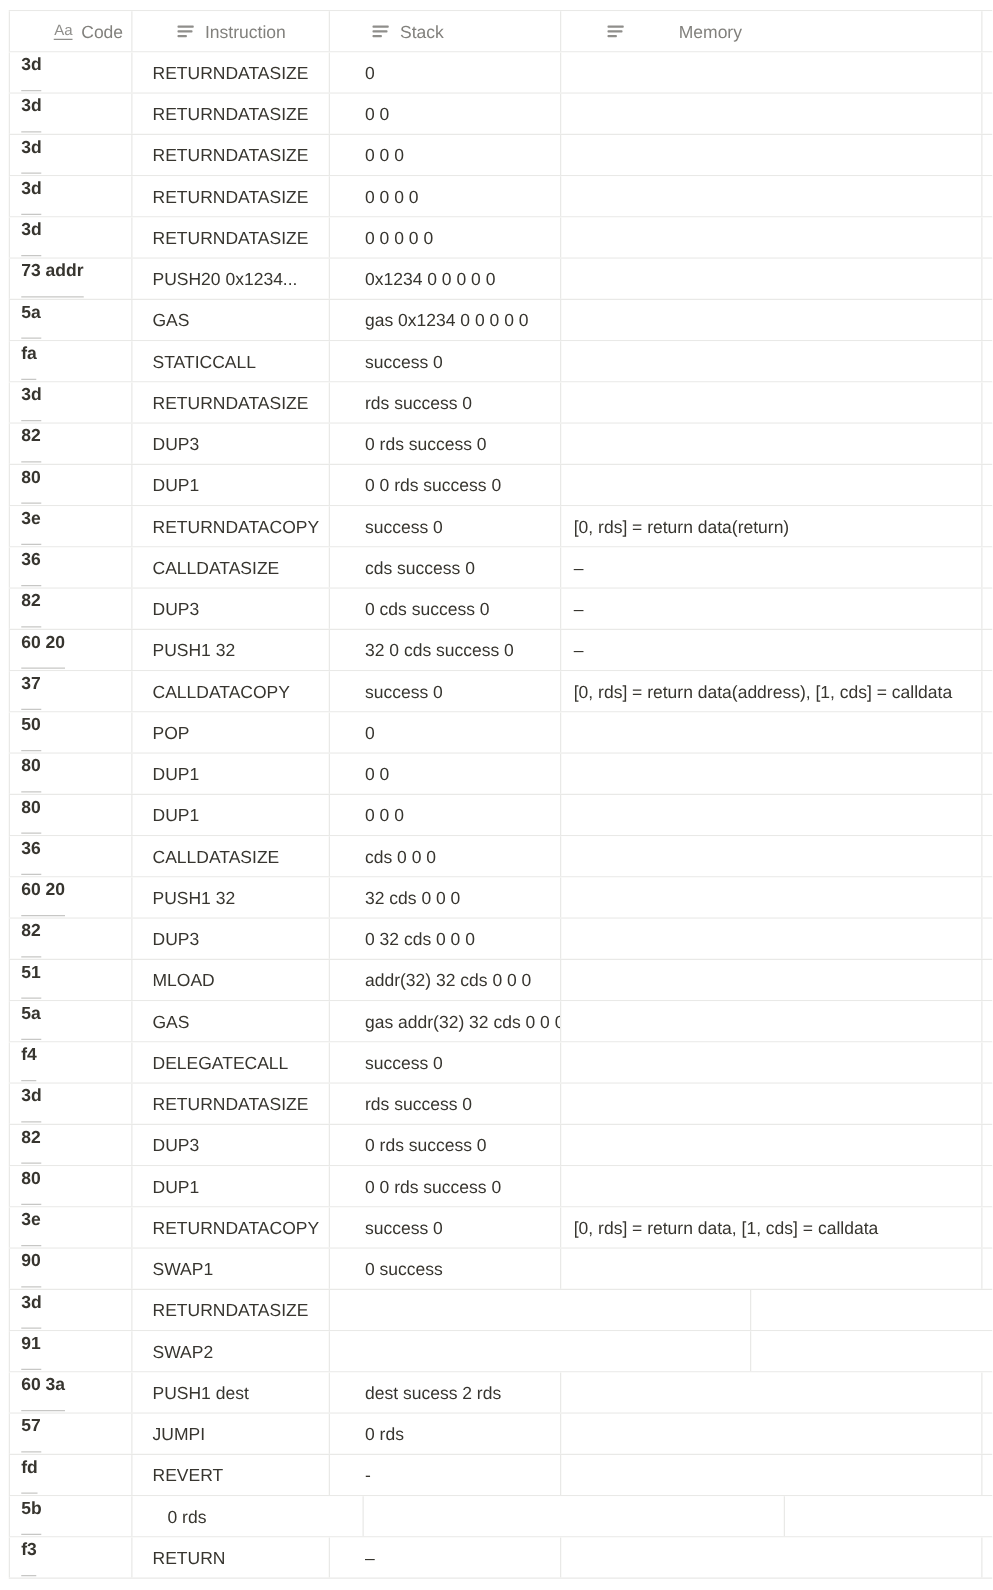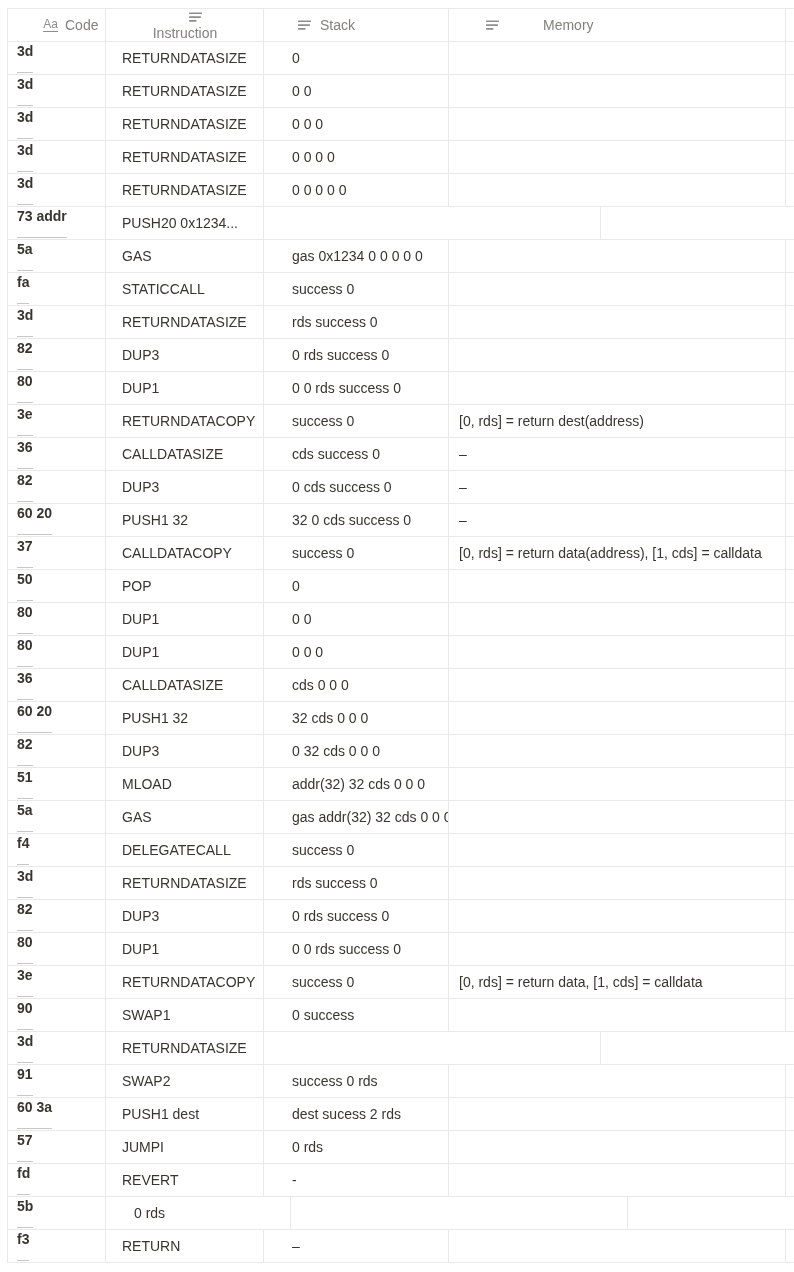--- a/index.html
+++ b/index.html
@@ -30,21 +30,21 @@
     white-space: nowrap;
     height: 100%;
   }
   .c-code   { width: 98px;  padding: 0 6px 0 9px; }
   .c-instr  { width: 158px; padding: 0 6px 0 16px; }
   .c-stack  { width: 185px; padding: 0 6px 0 28px; }
   .c-mem    { width: 337px; padding: 0 6px 0 10px; gap: 35px; }
   .c-spacer { width: 9px; padding: 0; }
   .header-row .cell { color: #82817d; }
   .header-row .c-code  { padding-left: 6px; }
-  .header-row .c-instr { padding-left: 7px; flex-direction: column; }
+  .header-row .c-instr { padding-left: 7px; }
   .header-row .c-stack { padding-left: 5px; }
   .header-row .c-mem   { padding-left: 8px; }
   .prop-icon {
     display: inline-flex;
     align-items: center;
     justify-content: flex-end;
     width: 16px; height: 16px;
     margin-right: 7px;
     color: #8f8e8b;
     flex: none;
@@ -180,20 +180,23 @@
         <div class="cell c-mem"></div>
         <div class="cell c-spacer"></div>
       </div>
       <div class="row">
         <div class="cell c-code">
           <span class="code-text">73 addr</span>
         </div>
         <div class="cell c-instr">
           <span>PUSH20 0x1234...</span>
         </div>
+        <div class="cell c-stack">
+          <span>0x1234 0 0 0 0 0</span>
+        </div>
         <div class="cell c-mem"></div>
         <div class="cell c-spacer"></div>
       </div>
       <div class="row">
         <div class="cell c-code">
           <span class="code-text">5a</span>
         </div>
         <div class="cell c-instr">
           <span>GAS</span>
         </div>
@@ -259,21 +262,21 @@
         <div class="cell c-code">
           <span class="code-text">3e</span>
         </div>
         <div class="cell c-instr">
           <span>RETURNDATACOPY</span>
         </div>
         <div class="cell c-stack">
           <span>success 0</span>
         </div>
         <div class="cell c-mem">
-          <span>[0, rds] = return dest(address)</span>
+          <span>[0, rds] = return data(return)</span>
         </div>
         <div class="cell c-spacer"></div>
       </div>
       <div class="row">
         <div class="cell c-code">
           <span class="code-text">36</span>
         </div>
         <div class="cell c-instr">
           <span>CALLDATASIZE</span>
         </div>
@@ -523,23 +526,20 @@
         </div>
         <div class="cell c-mem"></div>
         <div class="cell c-spacer"></div>
       </div>
       <div class="row">
         <div class="cell c-code">
           <span class="code-text">91</span>
         </div>
         <div class="cell c-instr">
           <span>SWAP2</span>
-        </div>
-        <div class="cell c-stack">
-          <span>success 0 rds</span>
         </div>
         <div class="cell c-mem"></div>
         <div class="cell c-spacer"></div>
       </div>
       <div class="row">
         <div class="cell c-code">
           <span class="code-text">60 3a</span>
         </div>
         <div class="cell c-instr">
           <span>PUSH1 dest</span>

